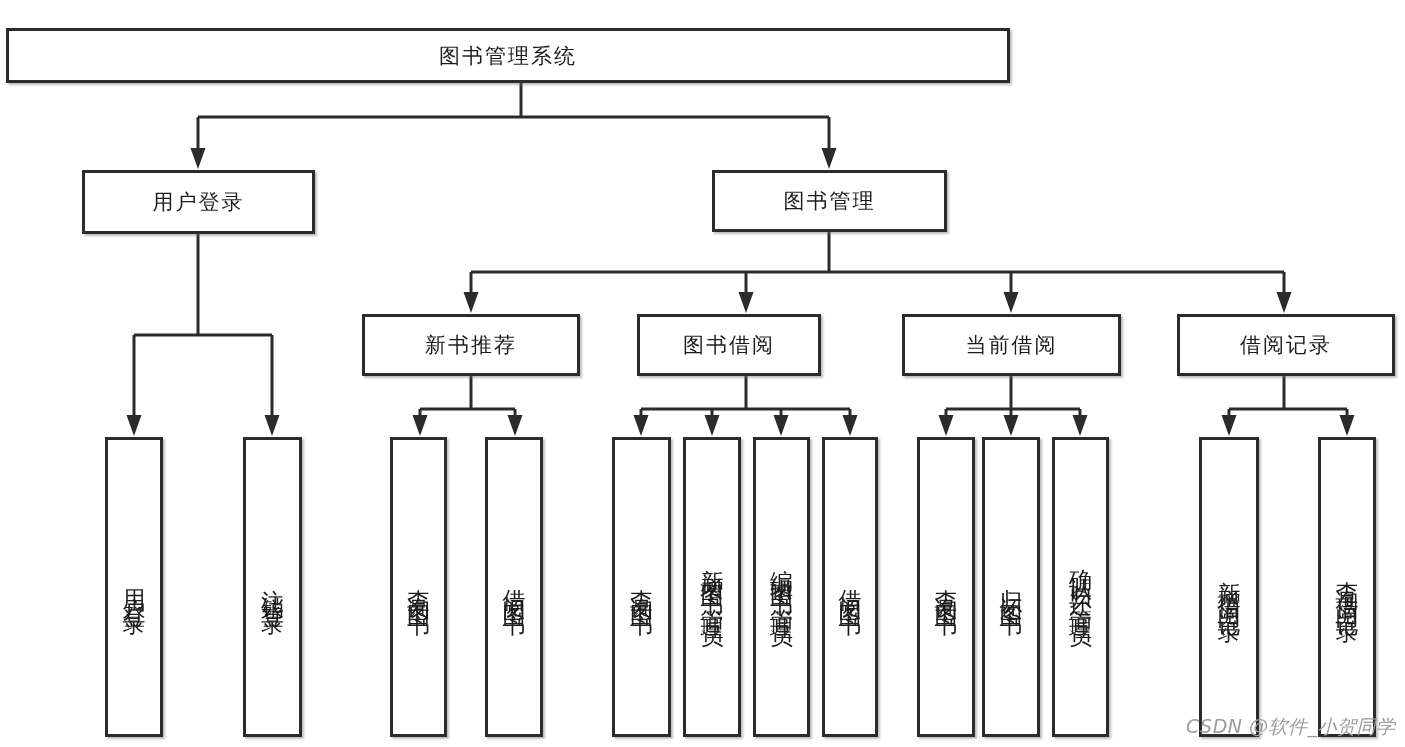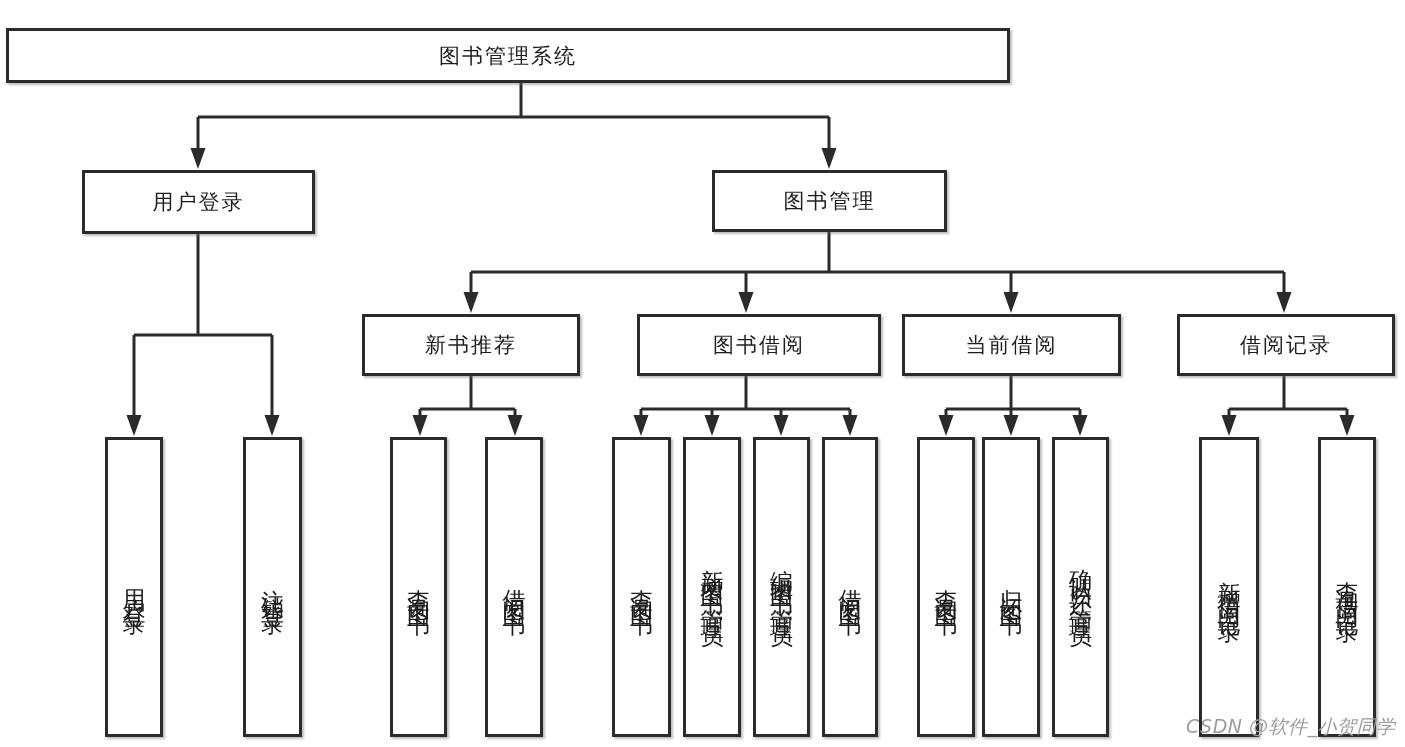--- a/index.html
+++ b/index.html
@@ -44,21 +44,21 @@
     letter-spacing: 8px;
     line-height: 1;
   }
   
   .n-root   { left: 6px;  top: 13px;  width: 1004px; height: 55px; margin-top: 15px; }
   
   .n-login  { left: 82px;  top: 170px; width: 233px;  height: 64px; }
   .n-mgmt   { left: 712px; top: 170px; width: 235px;  height: 62px; }
   
   .n-rec    { left: 362px;  top: 314px; width: 218px; height: 62px; }
-  .n-bor    { left: 637px;  top: 314px; width: 244px; height: 62px; text-align: center; }
+  .n-bor    { left: 637px;  top: 314px; width: 184px; height: 62px; text-align: center; }
   .n-cur    { left: 902px;  top: 314px; width: 219px; height: 62px; }
   .n-recd   { left: 1177px; top: 314px; width: 218px; height: 62px; }
   
   .leaf { top: 437px; height: 300px; }
   .l1  { left: 105px;  width: 58px; }
   .l2  { left: 243px;  width: 59px; }
   .l3  { left: 390px;  width: 57px; }
   .l4  { left: 485px;  width: 58px; }
   .l5  { left: 612px;  width: 59px; }
   .l6  { left: 683px;  width: 58px; }

